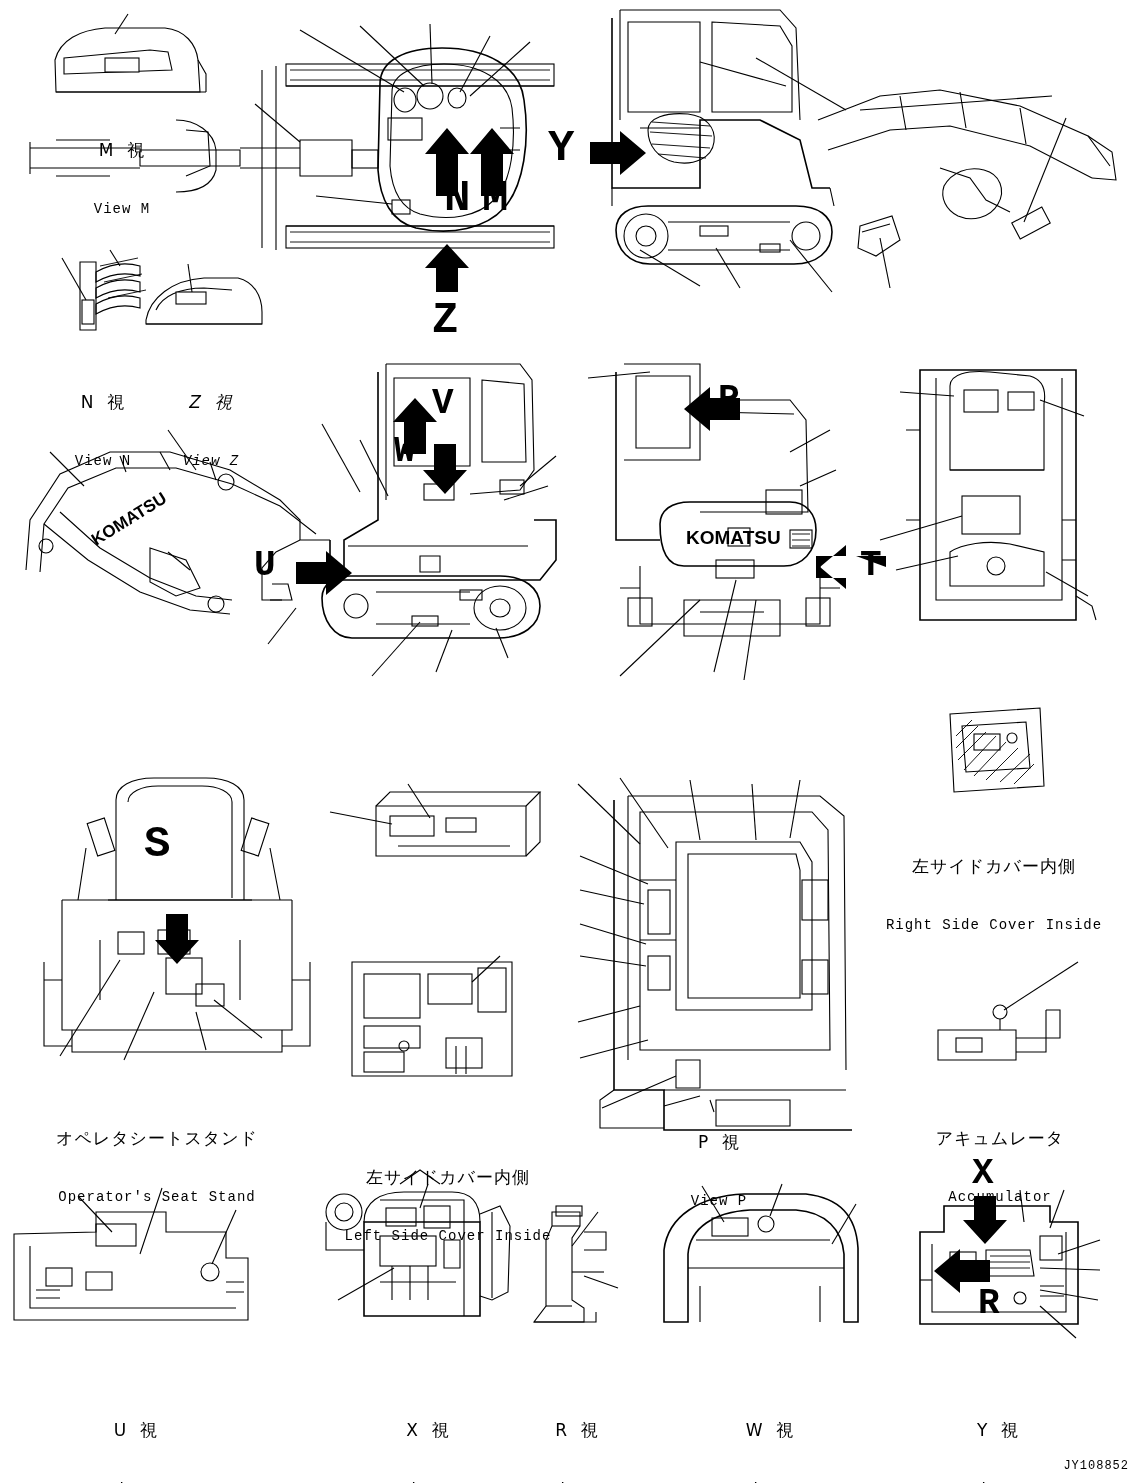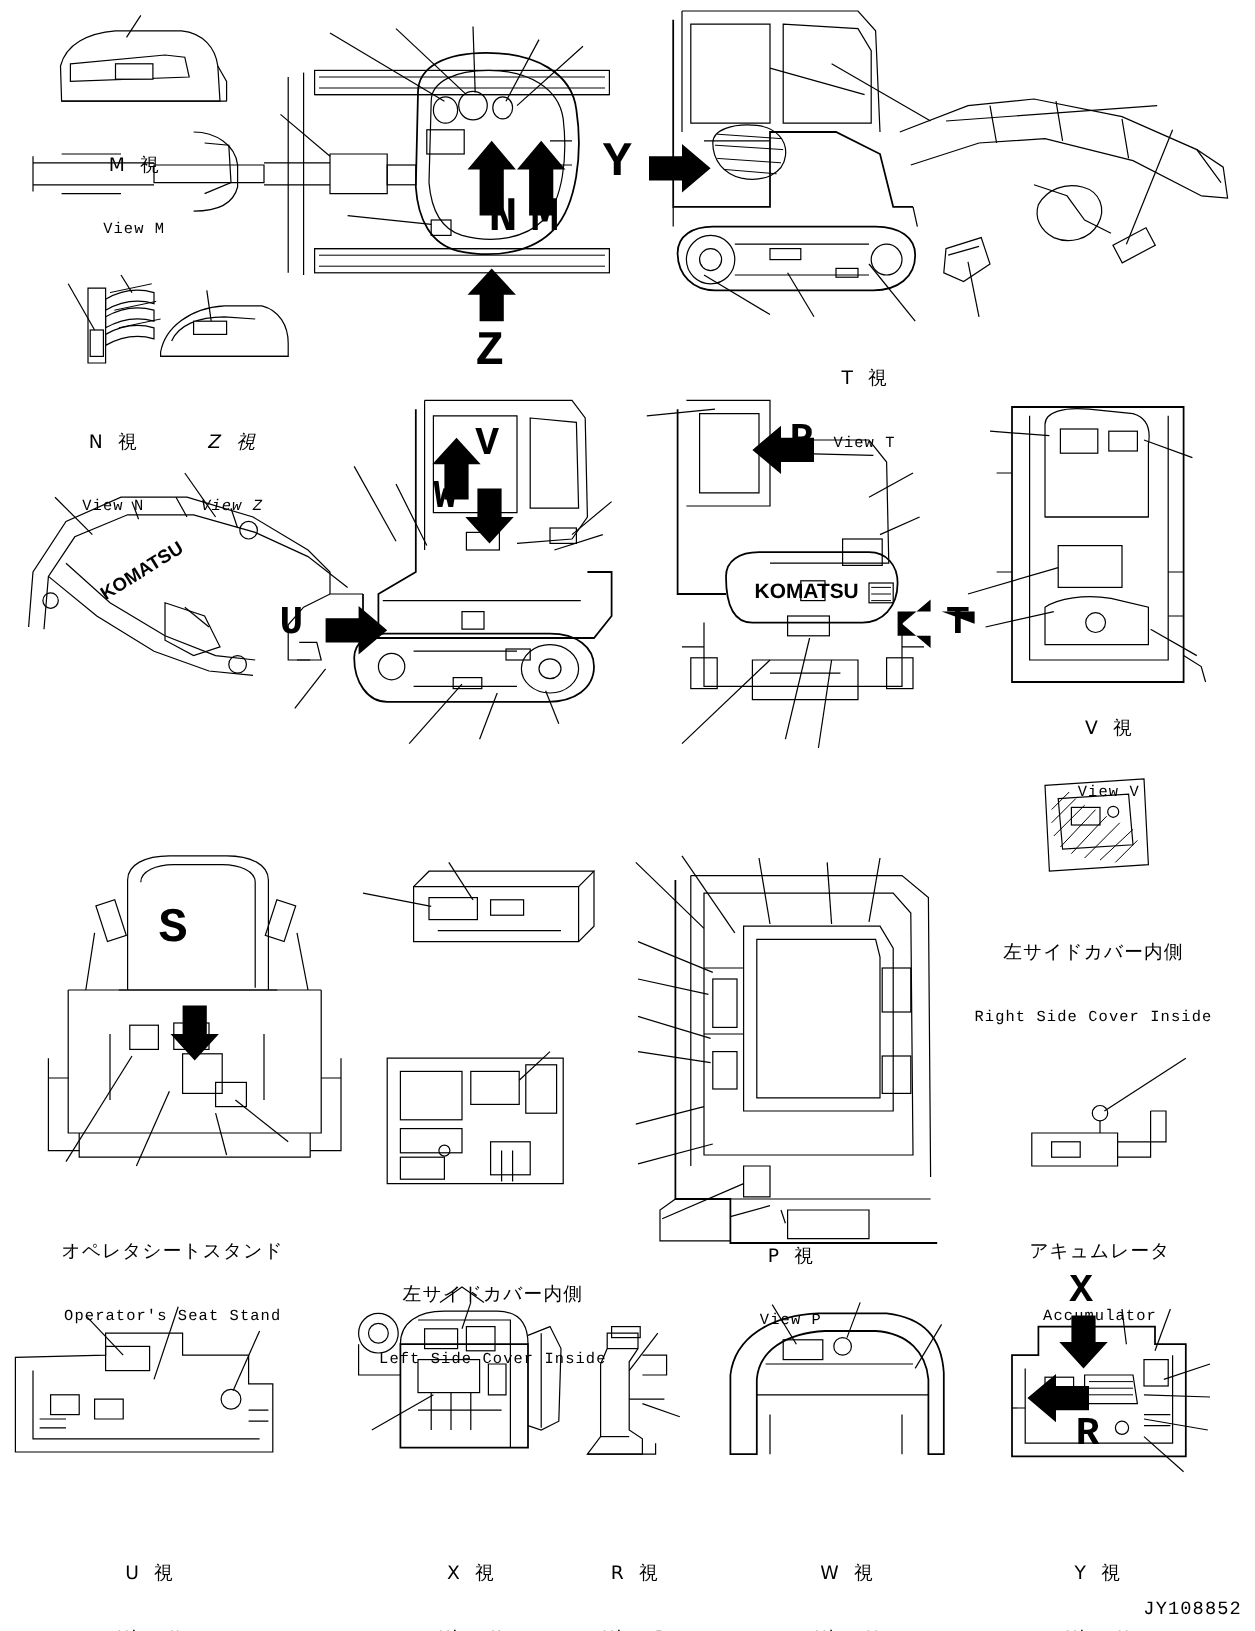--- a/index.html
+++ b/index.html
@@ -3,21 +3,21 @@
 <meta charset="utf-8">
 <style>
   html,body{margin:0;padding:0;background:#fff;}
   body{width:1141px;height:1483px;position:relative;font-family:"Liberation Mono",monospace;color:#000;overflow:hidden;}
   #sheet{position:absolute;inset:0;}
   .lbl{position:absolute;text-align:center;line-height:1.25;white-space:pre;}
   .lbl .jp{font-family:"DejaVu Sans",sans-serif;font-size:17px;letter-spacing:1px;}
   .lbl .en{font-family:"Liberation Mono",monospace;font-size:14px;letter-spacing:1px;}
   .bigletter{position:absolute;font-family:"Liberation Mono",monospace;font-weight:bold;font-size:44px;line-height:1;}
   .bigletter.mid{font-size:36px;}
-  .docid{position:absolute;right:12px;bottom:10px;font-family:"Liberation Mono",monospace;font-size:17px;letter-spacing:1px;}
+  .docid{position:absolute;right:12px;bottom:10px;font-family:"Liberation Mono",monospace;font-size:12px;letter-spacing:1px;}
   svg{position:absolute;left:0;top:0;}
   .ln{stroke:#000;stroke-width:1.1;fill:none;}
   .ln2{stroke:#000;stroke-width:1.6;fill:none;}
   .thin{stroke:#000;stroke-width:0.9;fill:none;}
   .fillw{fill:#fff;stroke:#000;stroke-width:1.1;}
   .fillb{fill:#000;stroke:none;}
 </style>
 </head>
 <body>
 
@@ -429,29 +429,21 @@
 <div class="lbl" style="left:48px;top:352px;width:110px;">
   <div class="jp">N  視</div>
   <div class="en">View N</div>
 </div>
 
 <div class="lbl" style="left:156px;top:352px;width:110px;font-style:italic;">
   <div class="jp">Z  視</div>
   <div class="en">View Z</div>
 </div>
 
-<div class="lbl" style="left:726px;top:294px;width:120px;">
-  <div class="jp">T  視</div>
-  <div class="en">View T</div>
-</div>
-
-<div class="lbl" style="left:938px;top:612px;width:140px;">
-  <div class="jp">V  視</div>
-  <div class="en">View V</div>
-</div>
+
 
 
 <div class="lbl" style="left:654px;top:1092px;width:130px;">
   <div class="jp">P  視</div>
   <div class="en">View P</div>
 </div>
 
 <div class="lbl" style="left:66px;top:1380px;width:140px;">
   <div class="jp">U  視</div>
   <div class="en">View U</div>

